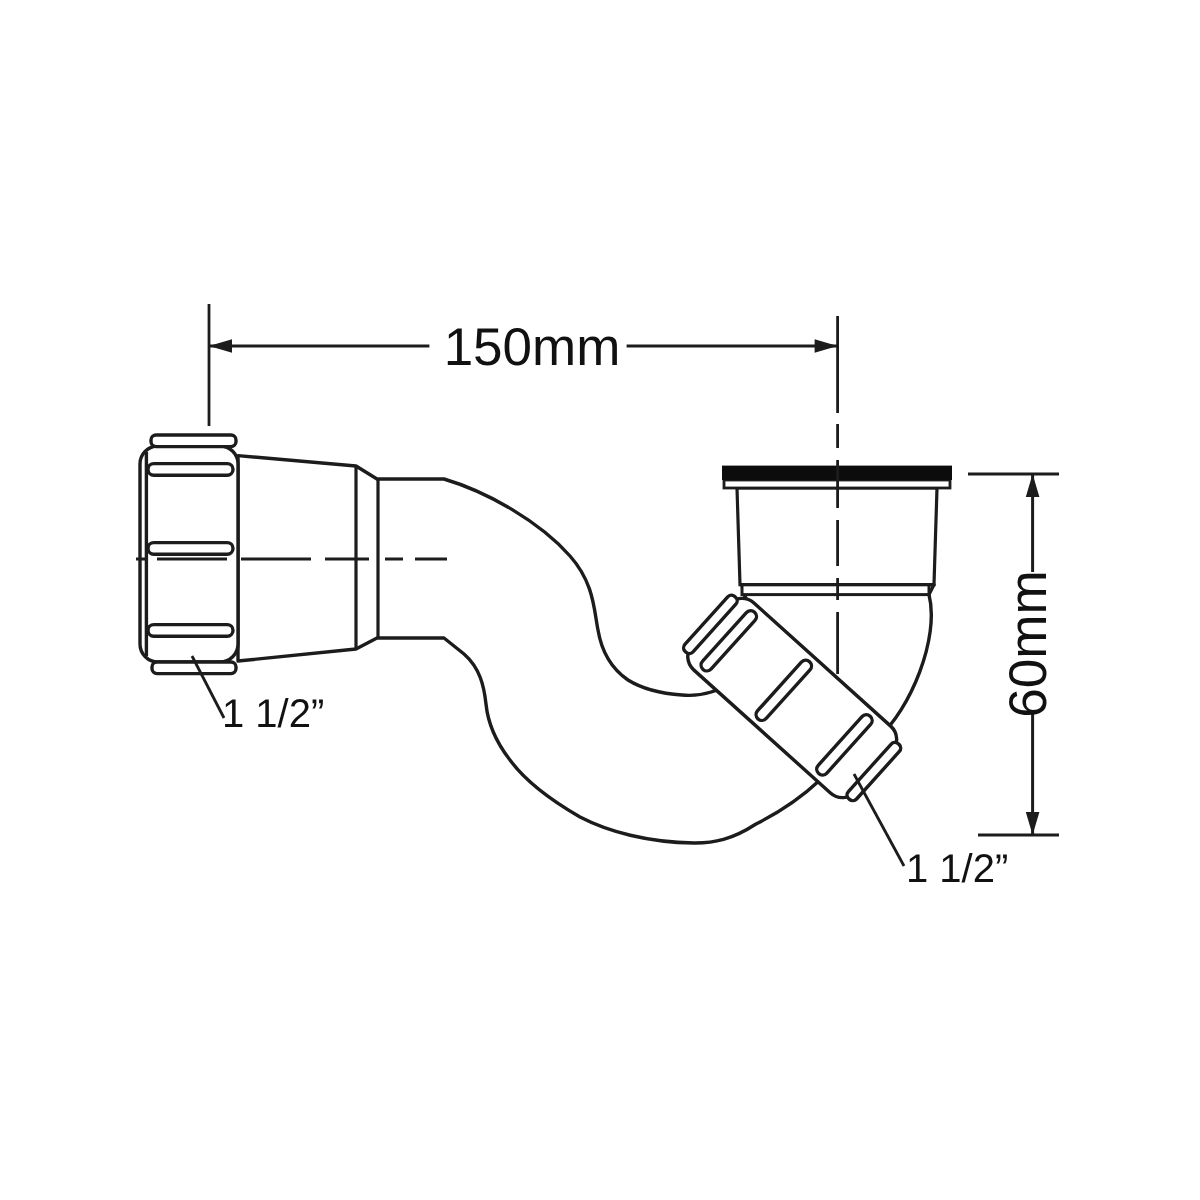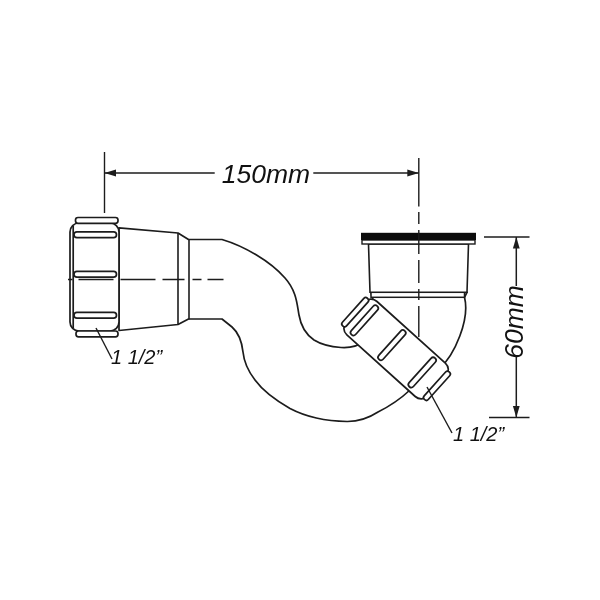--- a/index.html
+++ b/index.html
@@ -1,16 +1,16 @@
 <!DOCTYPE html>
 <html><head>
 <meta charset="utf-8">
 <style>
   html,body{margin:0;padding:0;background:#ffffff;}
-  .wrap{width:600px;height:600px;position:relative;background:#ffffff;font-style:italic;}
+  .wrap{width:600px;height:600px;position:relative;background:#ffffff;}
   text{font-family:"Liberation Sans", sans-serif; fill:#111111;}
 </style>
 </head>
 <body>
 <div class="wrap">
 <svg width="600" height="600" viewBox="0 0 600 600" xmlns="http://www.w3.org/2000/svg">
 
   <rect x="0" y="0" width="600" height="600" fill="#ffffff"></rect>
 
   <g stroke="#1c1c1c" stroke-width="1.7" fill="#ffffff" stroke-linejoin="round">

